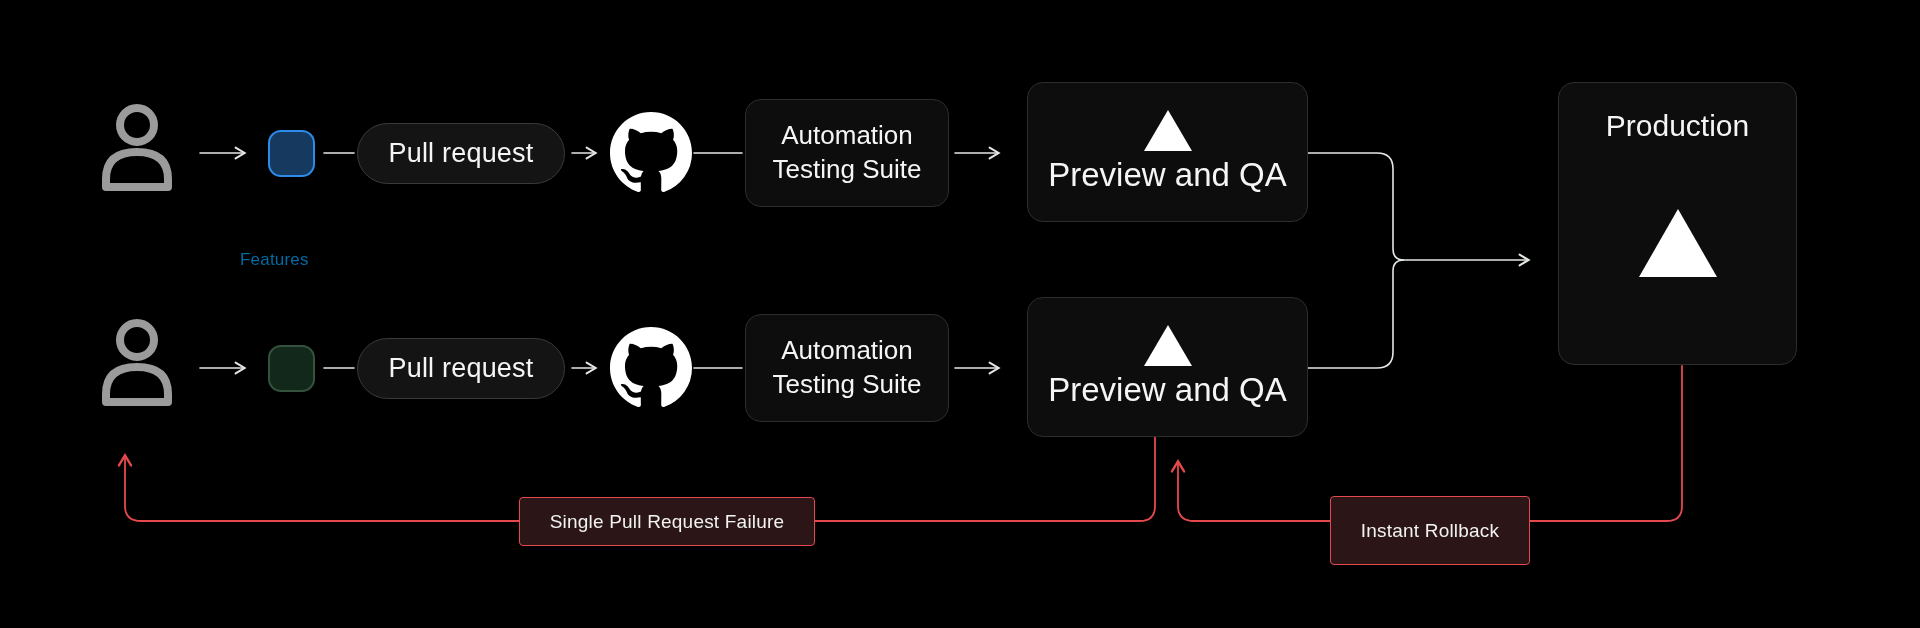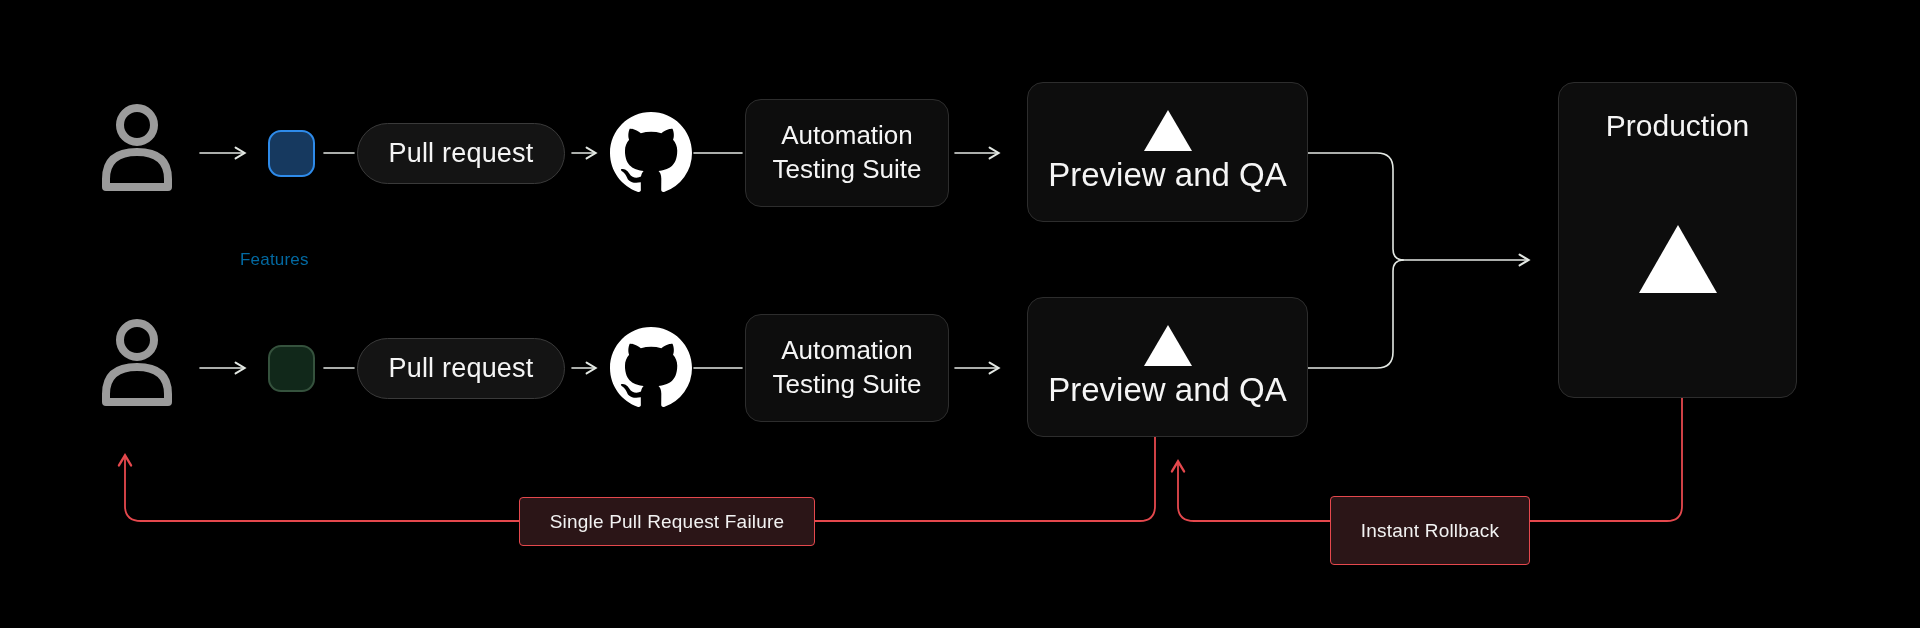--- a/index.html
+++ b/index.html
@@ -19,21 +19,21 @@
         display:flex;align-items:center;justify-content:center;
         color:var(--text,#f5f5f5);font-size:27px;letter-spacing:.2px;box-sizing:border-box;text-align:right;}
 
   .github{position:absolute;z-index:2;width:82px;height:82px;}
 
   .box{position:absolute;z-index:2;background:var(--node-bg,#0d0d0d);border:1px solid var(--node-border,#2d2d2d);
        border-radius:16px;display:flex;flex-direction:column;align-items:center;justify-content:center;
        color:var(--text,#f5f5f5);box-sizing:border-box;}
   .box.automation{left:745px;width:204px;height:108px;font-size:26px;line-height:1.3;text-align:center;}
   .box.preview{left:1027px;width:281px;height:140px;font-size:33px;gap:5px;}
-  .box.production{left:1558px;top:82px;width:239px;height:316px;justify-content:flex-start;}
+  .box.production{left:1558px;top:82px;width:239px;height:283px;justify-content:flex-start;}
   .box.production .prod-title{margin-top:26px;font-size:30px;}
   .box.production .prod-tri{flex:1;display:flex;align-items:center;justify-content:center;margin-bottom:22px;}
 
   .features{position:absolute;left:240px;top:250px;width:104px;z-index:2;text-align:left;
             color:#0369a1;font-size:17px;letter-spacing:.2px;}
 
   .red-label{position:absolute;z-index:3;background:var(--red-label-bg,#2b1517);
              border:1.5px solid var(--accent-red,#e5484d);border-radius:4px;
              display:flex;align-items:center;justify-content:center;
              color:#f2f2f2;font-size:19px;letter-spacing:.2px;box-sizing:border-box;}

